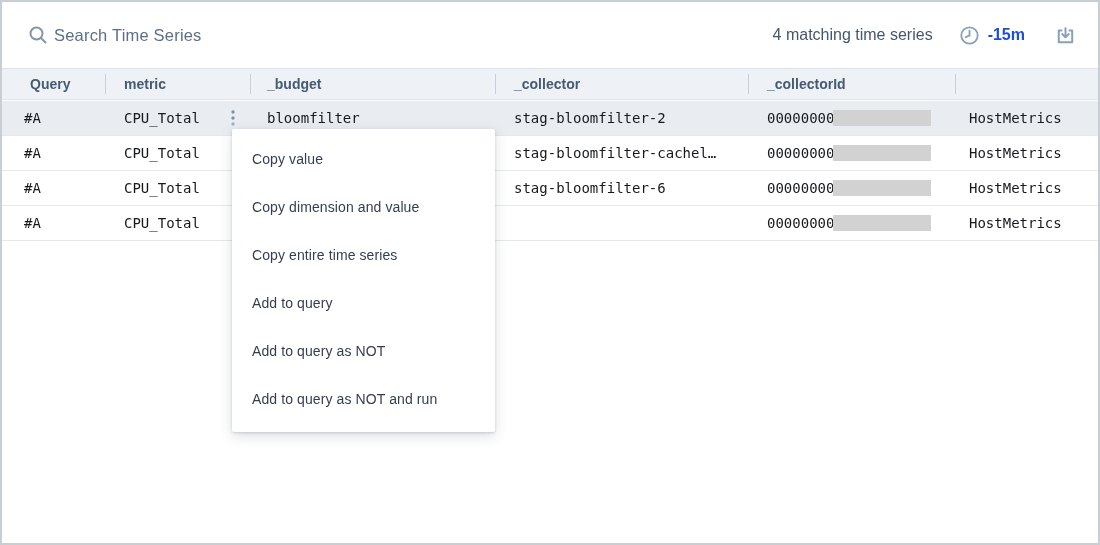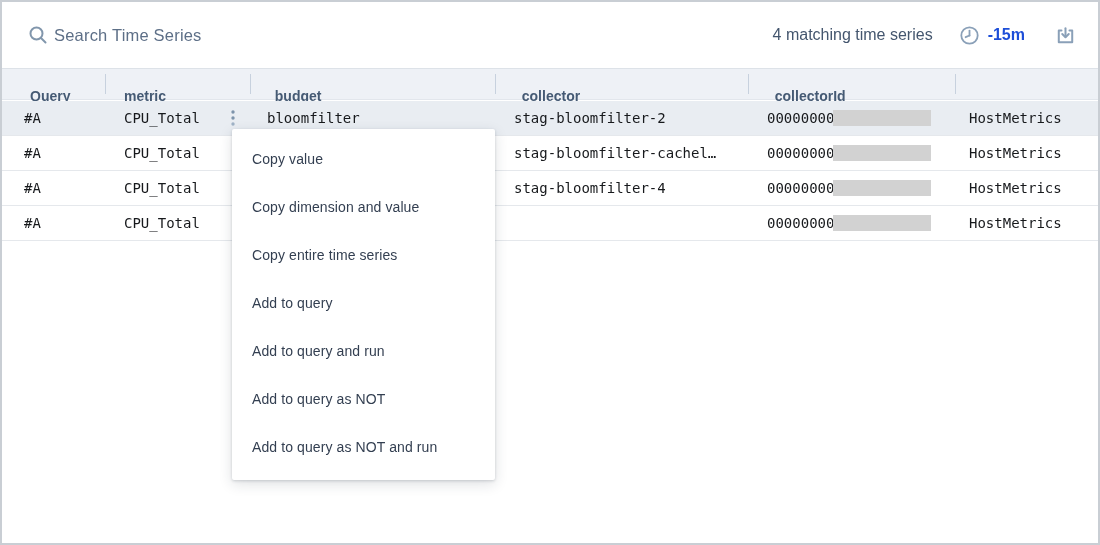--- a/index.html
+++ b/index.html
@@ -25,21 +25,21 @@
   .time-wrap { display:flex; align-items:center; margin-right:30px; }
   .time-range { margin-left:8px; font-size:16px; font-weight:700; color:#1d4ed8; }
 
   
   .thead {
     position:absolute; top:66px; left:0; width:100%; height:32px;
     background:#eef1f6; border-top:1px solid #dde2e8; border-bottom:1px solid #e2e6ec;
   }
   .th {
     position:absolute; top:0; height:30px; line-height:30px;
-    font-size:14px; font-weight:700; color:#455a74;margin-top:12px;
+    font-size:14px; font-weight:700; color:#455a74;
   }
   .vsep { position:absolute; top:5px; width:1px; height:20px; background:#c7d1de; }
 
   .rows { position:absolute; top:99px; left:0; width:100%; }
   .row {
     position:relative; width:100%; height:35px;
     border-bottom:1px solid #e5e8ec; background:#ffffff;
   }
   .row.selected { background:#e9edf2; }
   .cell {
@@ -145,38 +145,37 @@
       <span class="cell c-budget"></span>
       <span class="cell c-collector">stag-bloomfilter-cachel…</span>
       <span class="cell c-collectorid"><span>000000000</span><span class="redact"></span></span>
       <span class="cell c-contenttype">HostMetrics</span>
     </div>
 
     <div class="row">
       <span class="cell c-query">#A</span>
       <span class="cell c-metric">CPU_Total</span>
       <span class="cell c-budget"></span>
-      <span class="cell c-collector">stag-bloomfilter-4</span>
+      <span class="cell c-collector">stag-bloomfilter-6</span>
       <span class="cell c-collectorid"><span>000000000</span><span class="redact"></span></span>
       <span class="cell c-contenttype">HostMetrics</span>
     </div>
 
     <div class="row">
       <span class="cell c-query">#A</span>
       <span class="cell c-metric">CPU_Total</span>
       <span class="cell c-budget"></span>
       <span class="cell c-collectorid"><span>000000000</span><span class="redact"></span></span>
       <span class="cell c-contenttype">HostMetrics</span>
     </div>
 
   </div>
 
   <div class="context-menu">
     <div class="menu-item">Copy value</div>
     <div class="menu-item">Copy dimension and value</div>
     <div class="menu-item">Copy entire time series</div>
     <div class="menu-item">Add to query</div>
-    <div class="menu-item">Add to query and run</div>
     <div class="menu-item">Add to query as NOT</div>
     <div class="menu-item">Add to query as NOT and run</div>
   </div>
 
 </div>
 
 </body></html>

